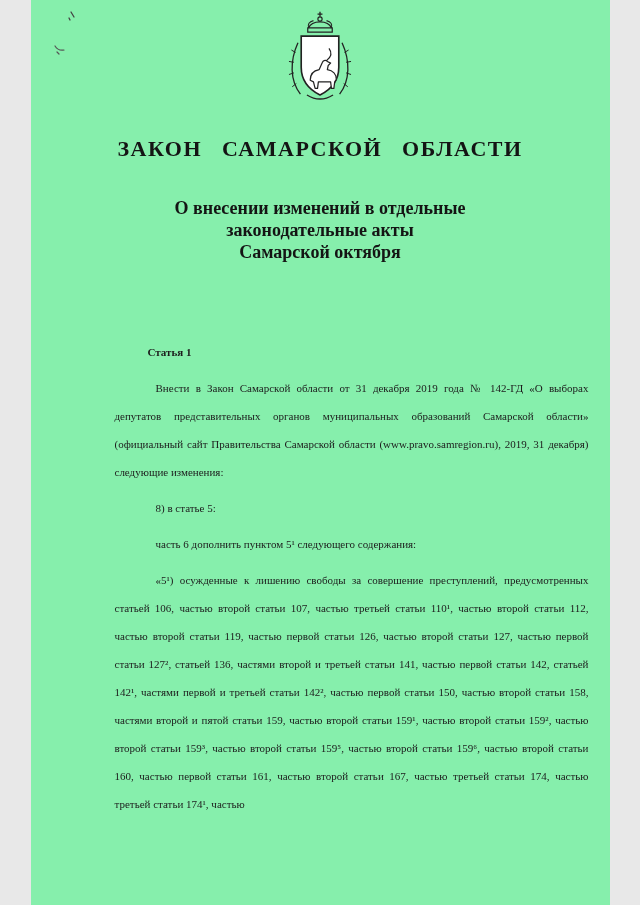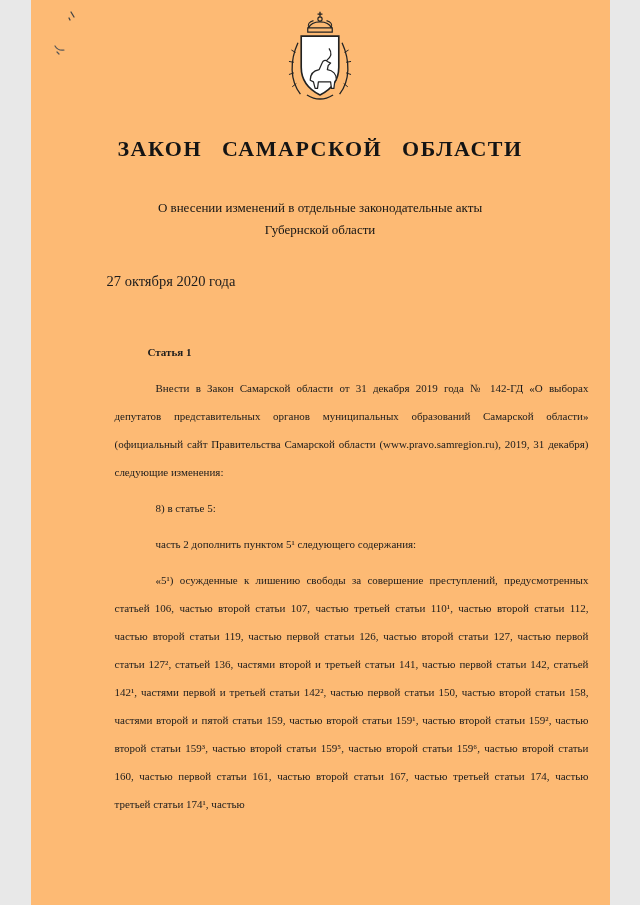--- a/index.html
+++ b/index.html
@@ -1,21 +1,21 @@
 <!DOCTYPE html>
 <html><head>
 <meta charset="utf-8">
 <style>
   html, body { margin:0; padding:0; background:#e8e8e8; }
   .page {
     position: relative;
     width: 579px;
     height: 905px;
     margin: 0 auto;
-    background: #fdba74;
+    background: #86efac;
     overflow: hidden;
     font-family: "Liberation Serif", "DejaVu Serif", serif;
     color: #1c1c1c;
   }
   .scan-marks {
     position: absolute;
     left: 18px; top: 6px;
   }
   .coat {
     position: absolute;
@@ -34,22 +34,22 @@
     font-weight: bold;
     letter-spacing: 1.5px;
     word-spacing: 13px;
     color: #141414;
   }
   .subtitle {
     position: absolute;
     top: 197px;
     left: 75px; right: 75px;
     text-align: center;
-    font-weight: normal;
-    font-size: 13px;
+    font-weight: bold;
+    font-size: 18px;
     line-height: 22px;
     color: #141414;
   }
   .adopted {
     position: absolute;
     top: 271px;
     left: 76px;
     font-size: 14.5px;
     line-height: 21px;
   }
@@ -103,28 +103,27 @@
       <path d="M53,62 q9,-7 3,-15" stroke="#222" stroke-width="1.5" fill="none"></path>
 
       <path d="M29,104 q16,10 32,0" stroke="#222" stroke-width="1.6" fill="none"></path>
     </svg>
   </div>
 
   <h1 class="title">ЗАКОН САМАРСКОЙ ОБЛАСТИ</h1>
 
   <div class="subtitle">
     <div>О внесении изменений в отдельные законодательные акты</div>
-    <div>Губернской области</div>
+    <div>Самарской октября</div>
   </div>
 
   <div class="adopted">
-    <div>27 октября 2020 года</div>
   </div>
 
   <div class="bodytext">
     <p class="article-heading">Статья 1</p>
     <p class="para">Внести в Закон Самарской области от 31 декабря 2019 года № 142-ГД «О выборах депутатов представительных органов муниципальных образований Самарской области» (официальный сайт Правительства Самарской области (www.pravo.samregion.ru), 2019, 31 декабря) следующие изменения:</p>
     <p class="para">8) в статье 5:</p>
-    <p class="para">часть 2 дополнить пунктом 5¹ следующего содержания:</p>
+    <p class="para">часть 6 дополнить пунктом 5¹ следующего содержания:</p>
     <p class="para">«5¹) осужденные к лишению свободы за совершение преступлений, предусмотренных статьей 106, частью второй статьи 107, частью третьей статьи 110¹, частью второй статьи 112, частью второй статьи 119, частью первой статьи 126, частью второй статьи 127, частью первой статьи 127², статьей 136, частями второй и третьей статьи 141, частью первой статьи 142, статьей 142¹, частями первой и третьей статьи 142², частью первой статьи 150, частью второй статьи 158, частями второй и пятой статьи 159, частью второй статьи 159¹, частью второй статьи 159², частью второй статьи 159³, частью второй статьи 159⁵, частью второй статьи 159⁶, частью второй статьи 160, частью первой статьи 161, частью второй статьи 167, частью третьей статьи 174, частью третьей статьи 174¹, частью</p>
   </div>
 
 </div>
 
 </body></html>

